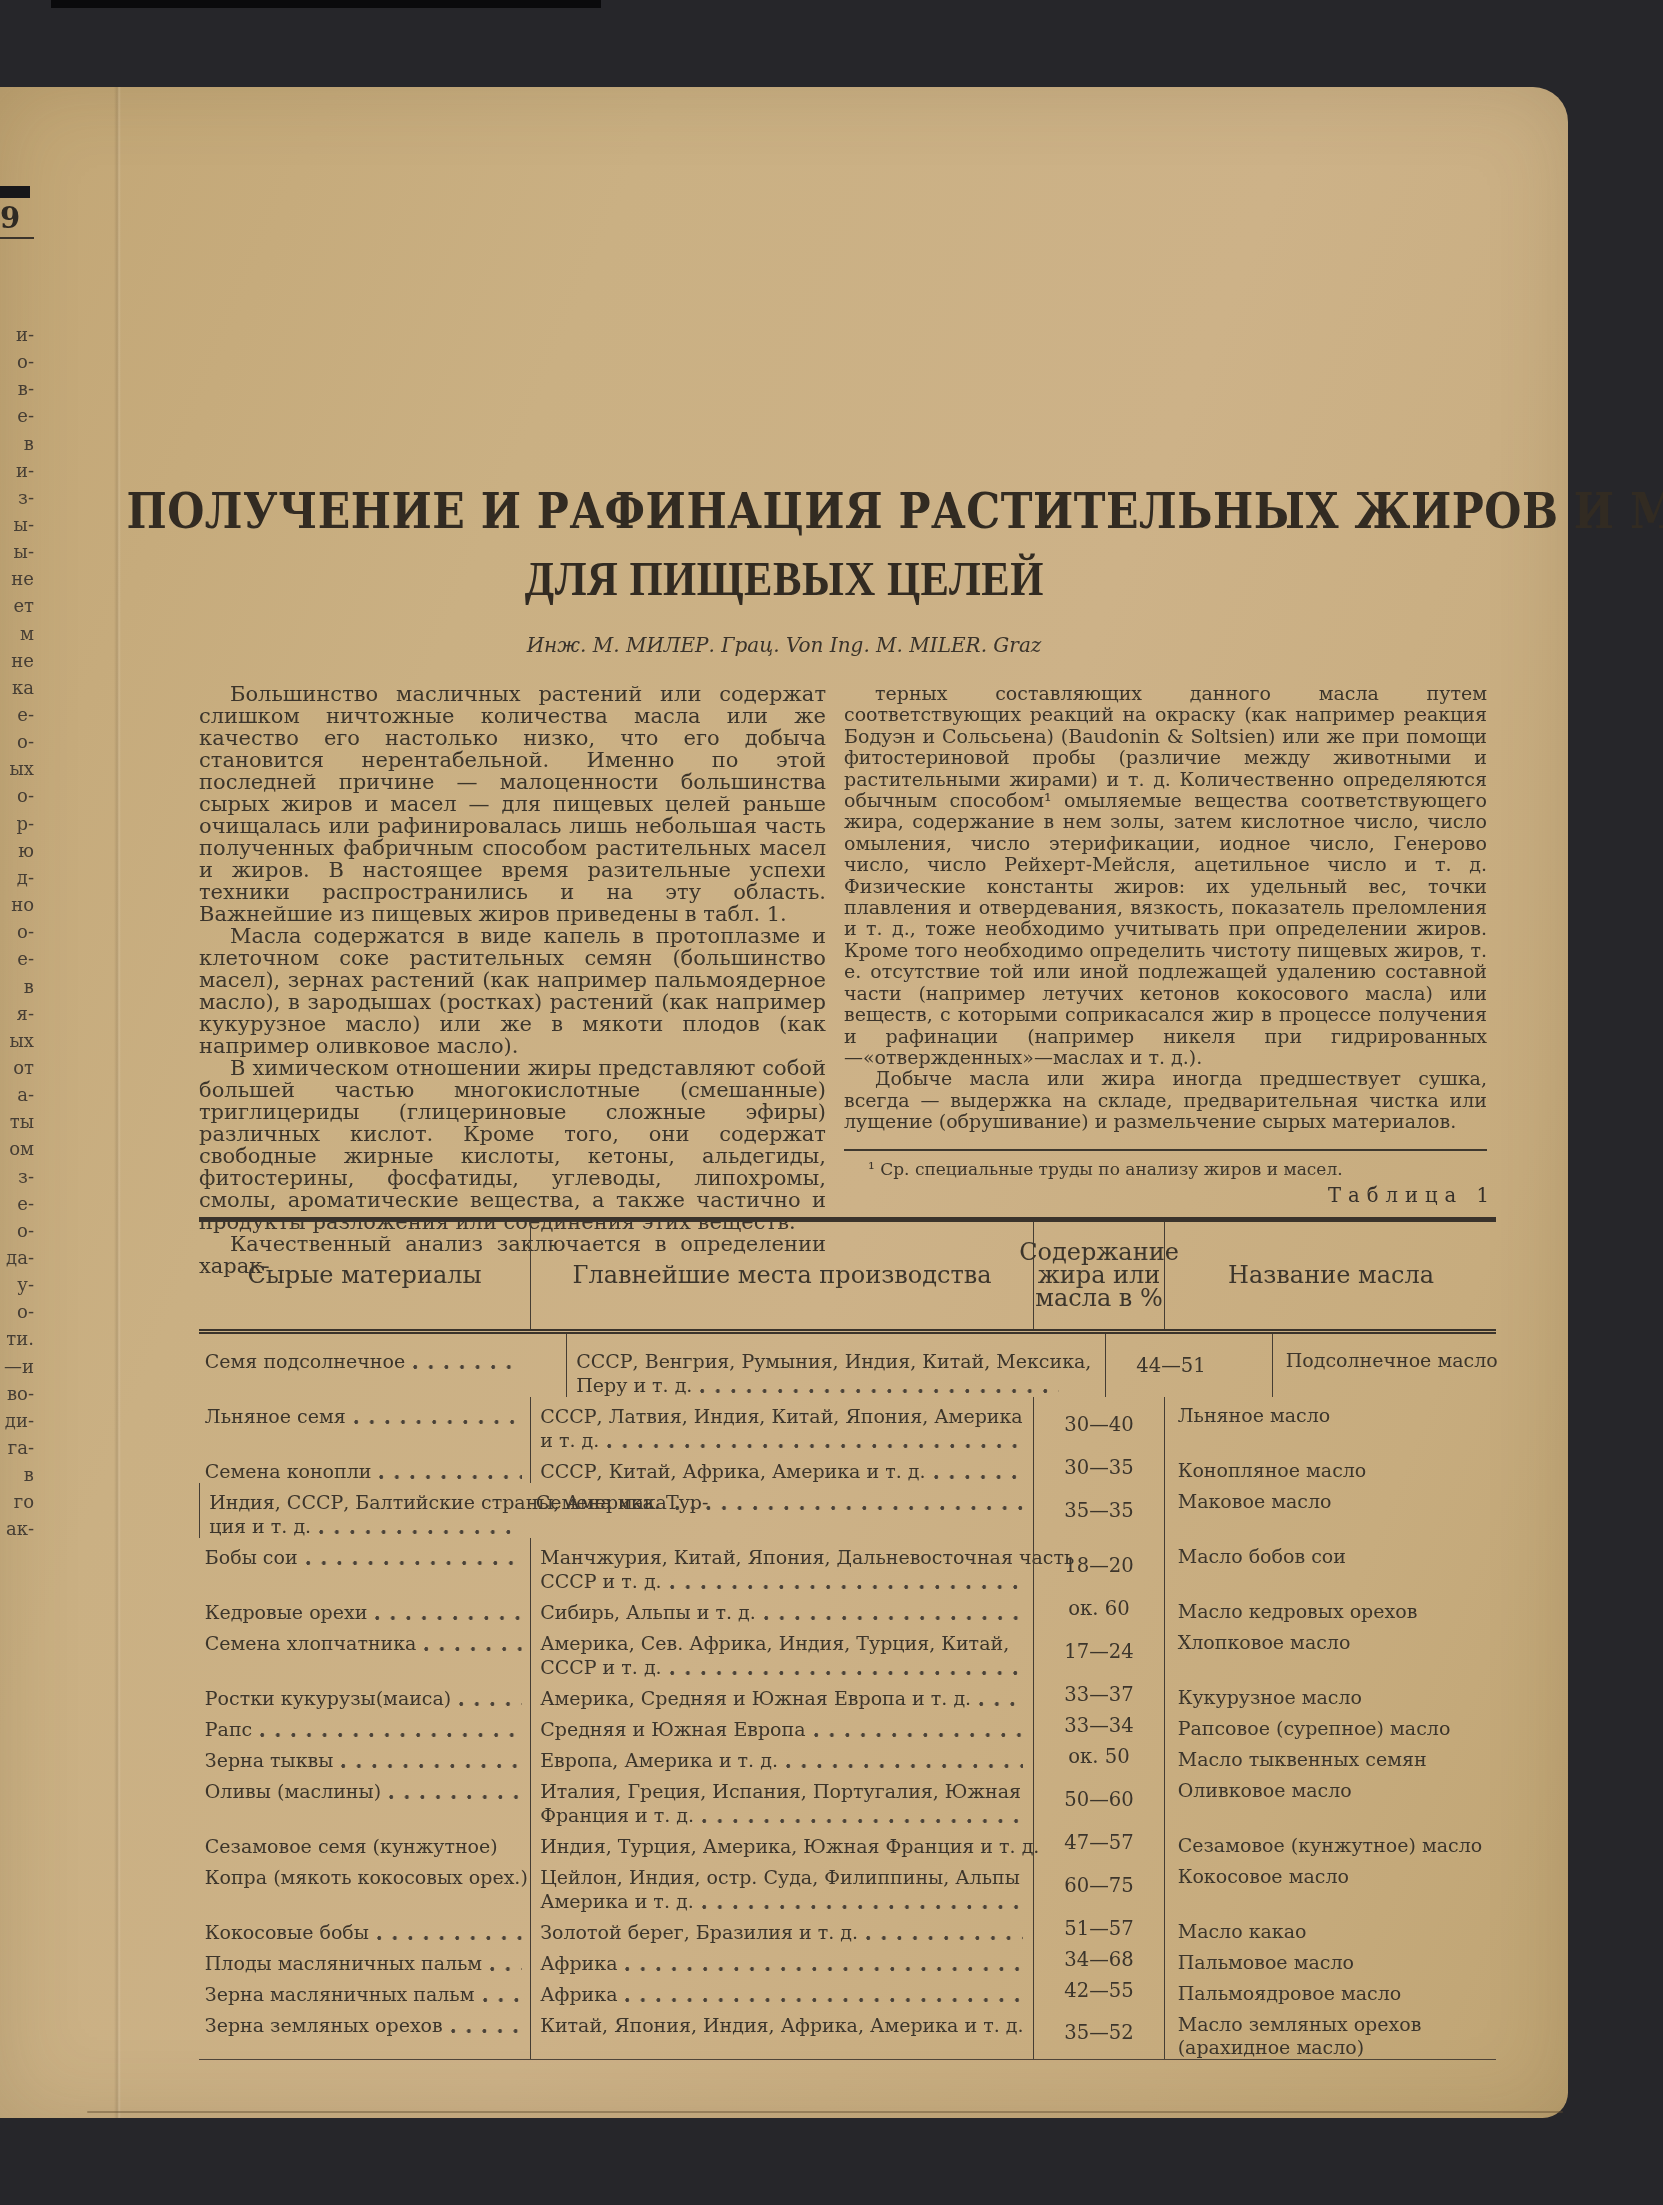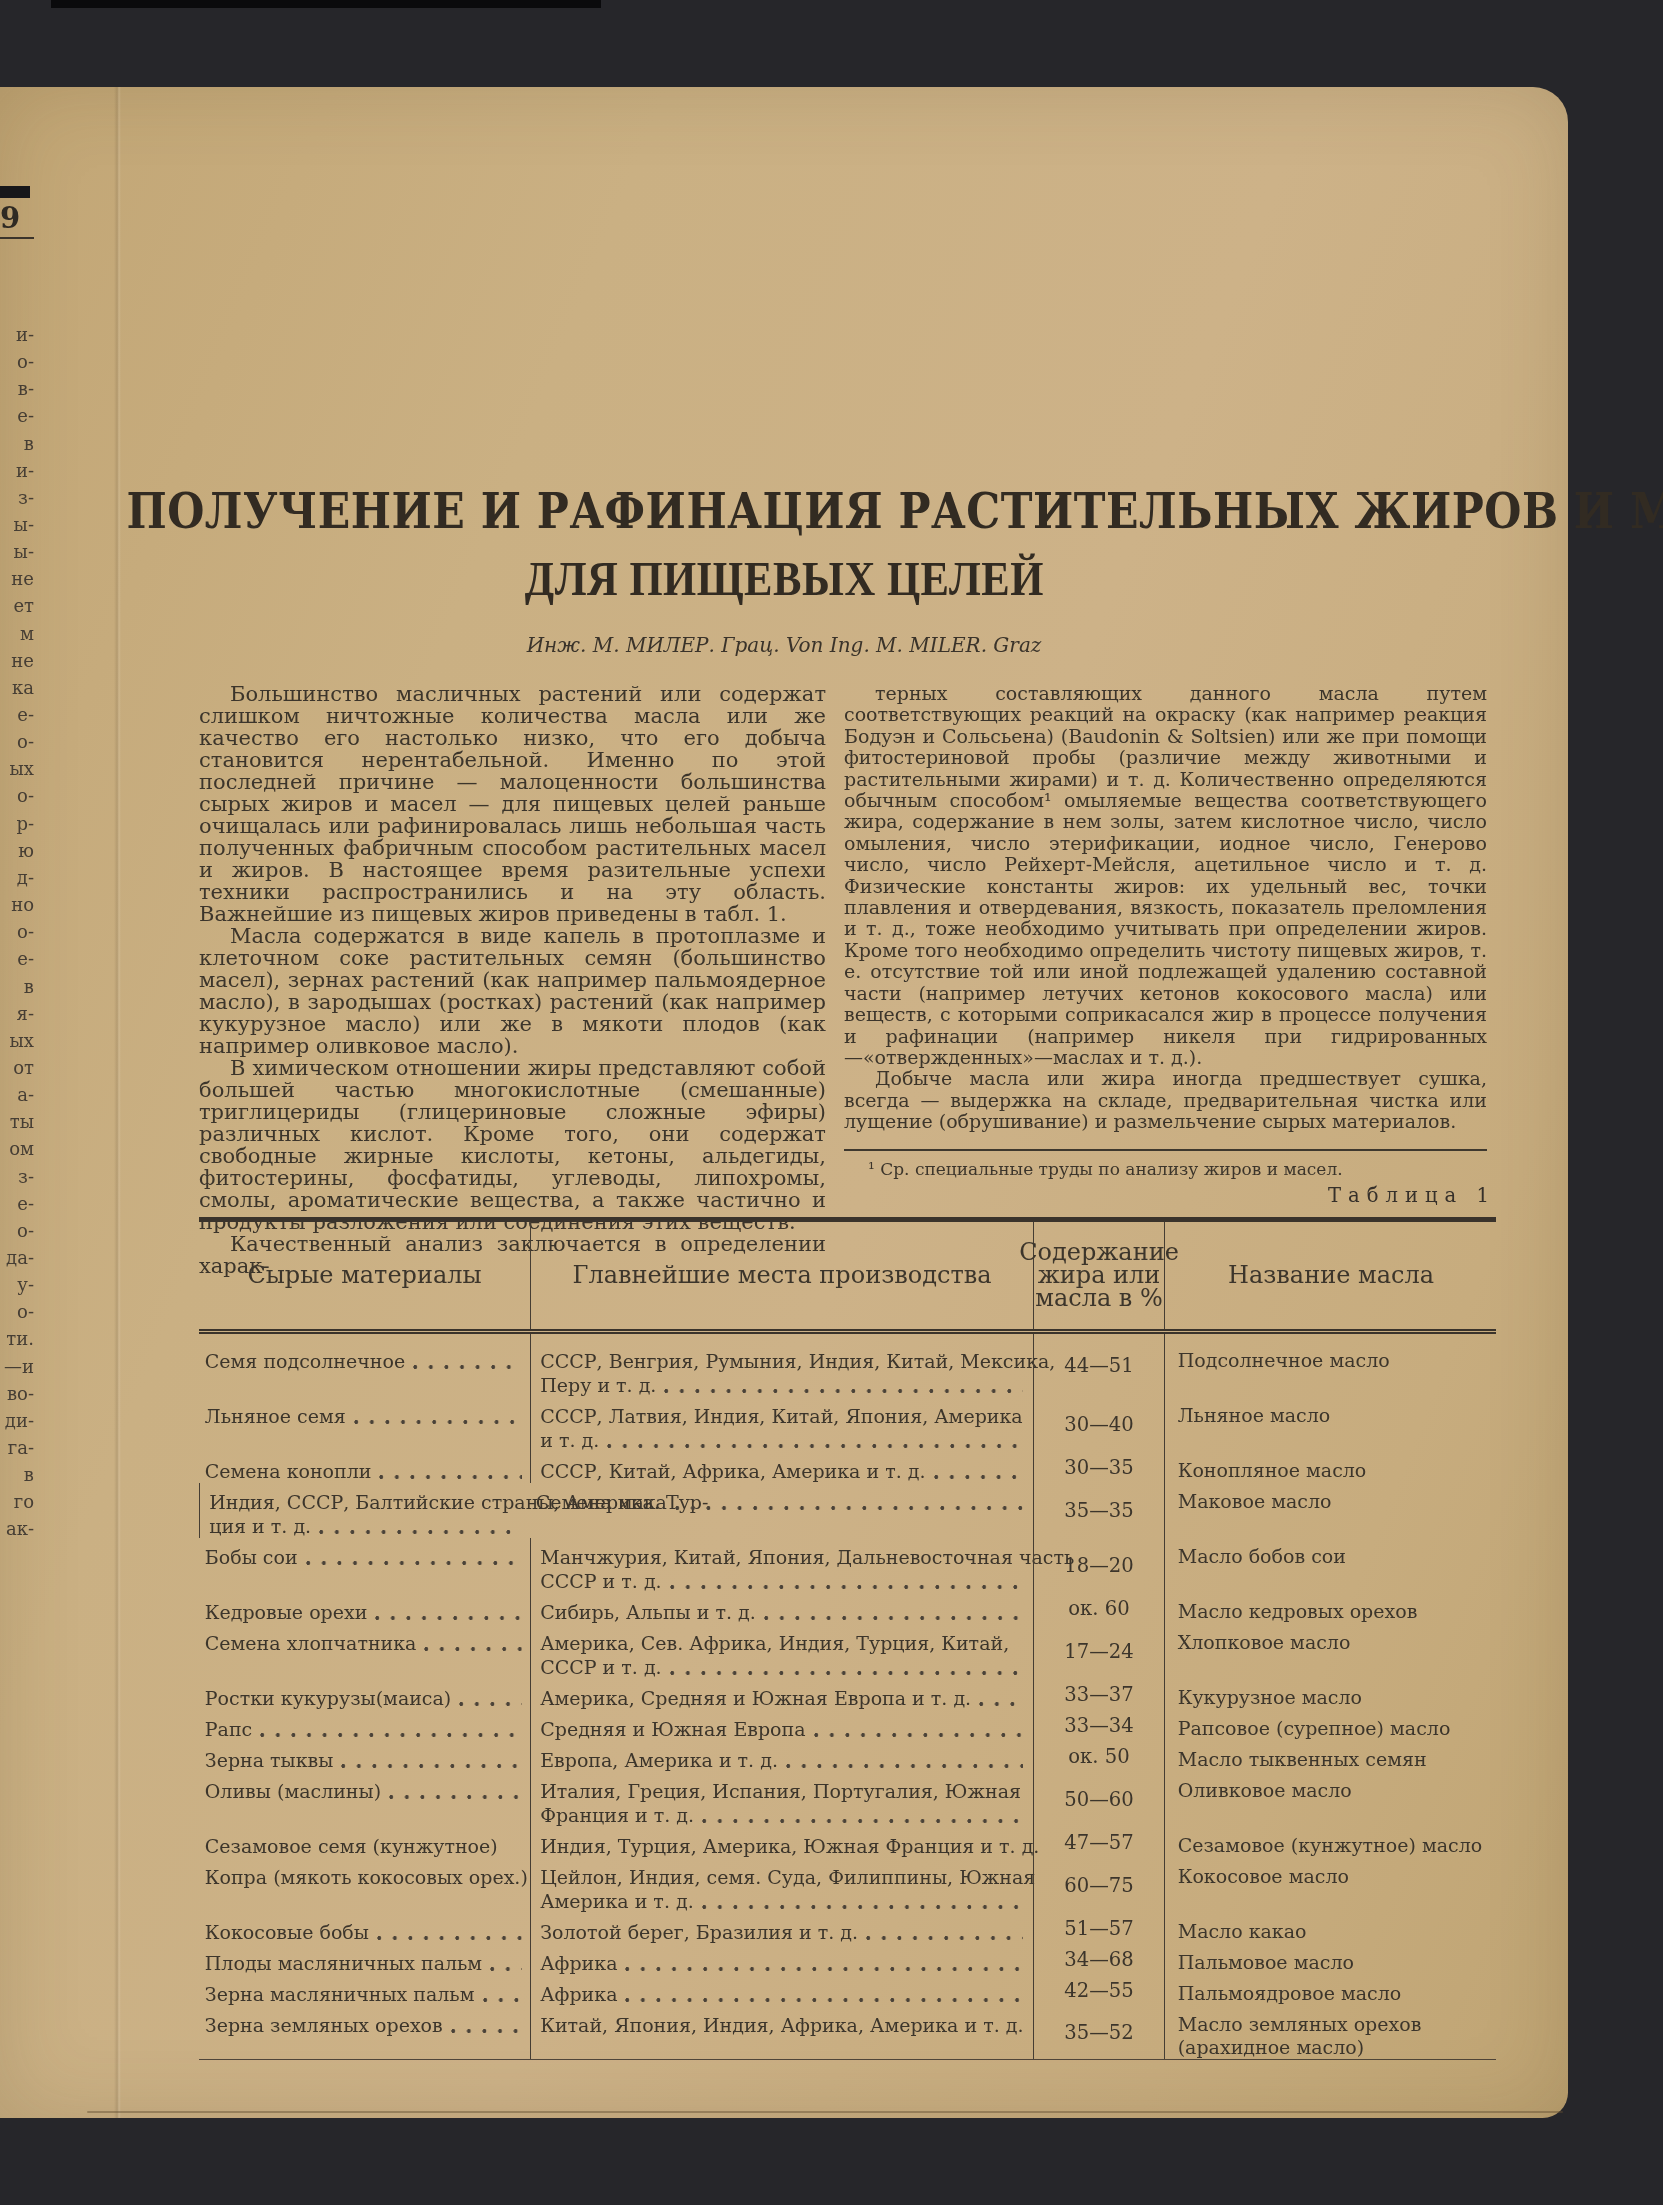--- a/index.html
+++ b/index.html
@@ -146,21 +146,21 @@
   <div class="table-label">Таблица 1</div>
 
   <div class="dtable">
     <div class="thead">
       <div class="hcell">Сырые материалы</div>
       <div class="hcell">Главнейшие места производства</div>
       <div class="hcell">Содержание жира или масла в %</div>
       <div class="hcell">Название масла</div>
     </div>
     <div>
-  <div class="trow" style="min-height: 51px;">
+  <div class="trow" style="min-height: 51px; gap: 36px;">
     <div class="cell c-mat">
             <span class="t">Семя подсолнечное</span>
             <span class="leader"></span>
           </div>
     <div class="cell c-place">
             <div class="pline">
               <span class="t">СССР, Венгрия, Румыния, Индия, Китай, Мексика,</span>
             </div>
             <div class="pline">
               <span class="t">Перу и т. д.</span>
@@ -372,21 +372,21 @@
           </div>
     <div class="cell c-oil"><span class="t">Сезамовое (кунжутное) масло</span></div>
   </div>
 
   <div class="trow" style="min-height: 51px;">
     <div class="cell c-mat">
             <span class="t">Копра (мякоть кокосовых орех.)</span>
           </div>
     <div class="cell c-place">
             <div class="pline">
-              <span class="t">Цейлон, Индия, семя. Суда, Филиппины, Южная</span>
+              <span class="t">Цейлон, Индия, остр. Суда, Филиппины, Альпы</span>
             </div>
             <div class="pline">
               <span class="t">Америка и т. д.</span>
               <span class="leader"></span>
             </div>
           </div>
     <div class="cell c-pct">
             <span class="t">60—75</span>
           </div>
     <div class="cell c-oil"><span class="t">Кокосовое масло</span></div>

